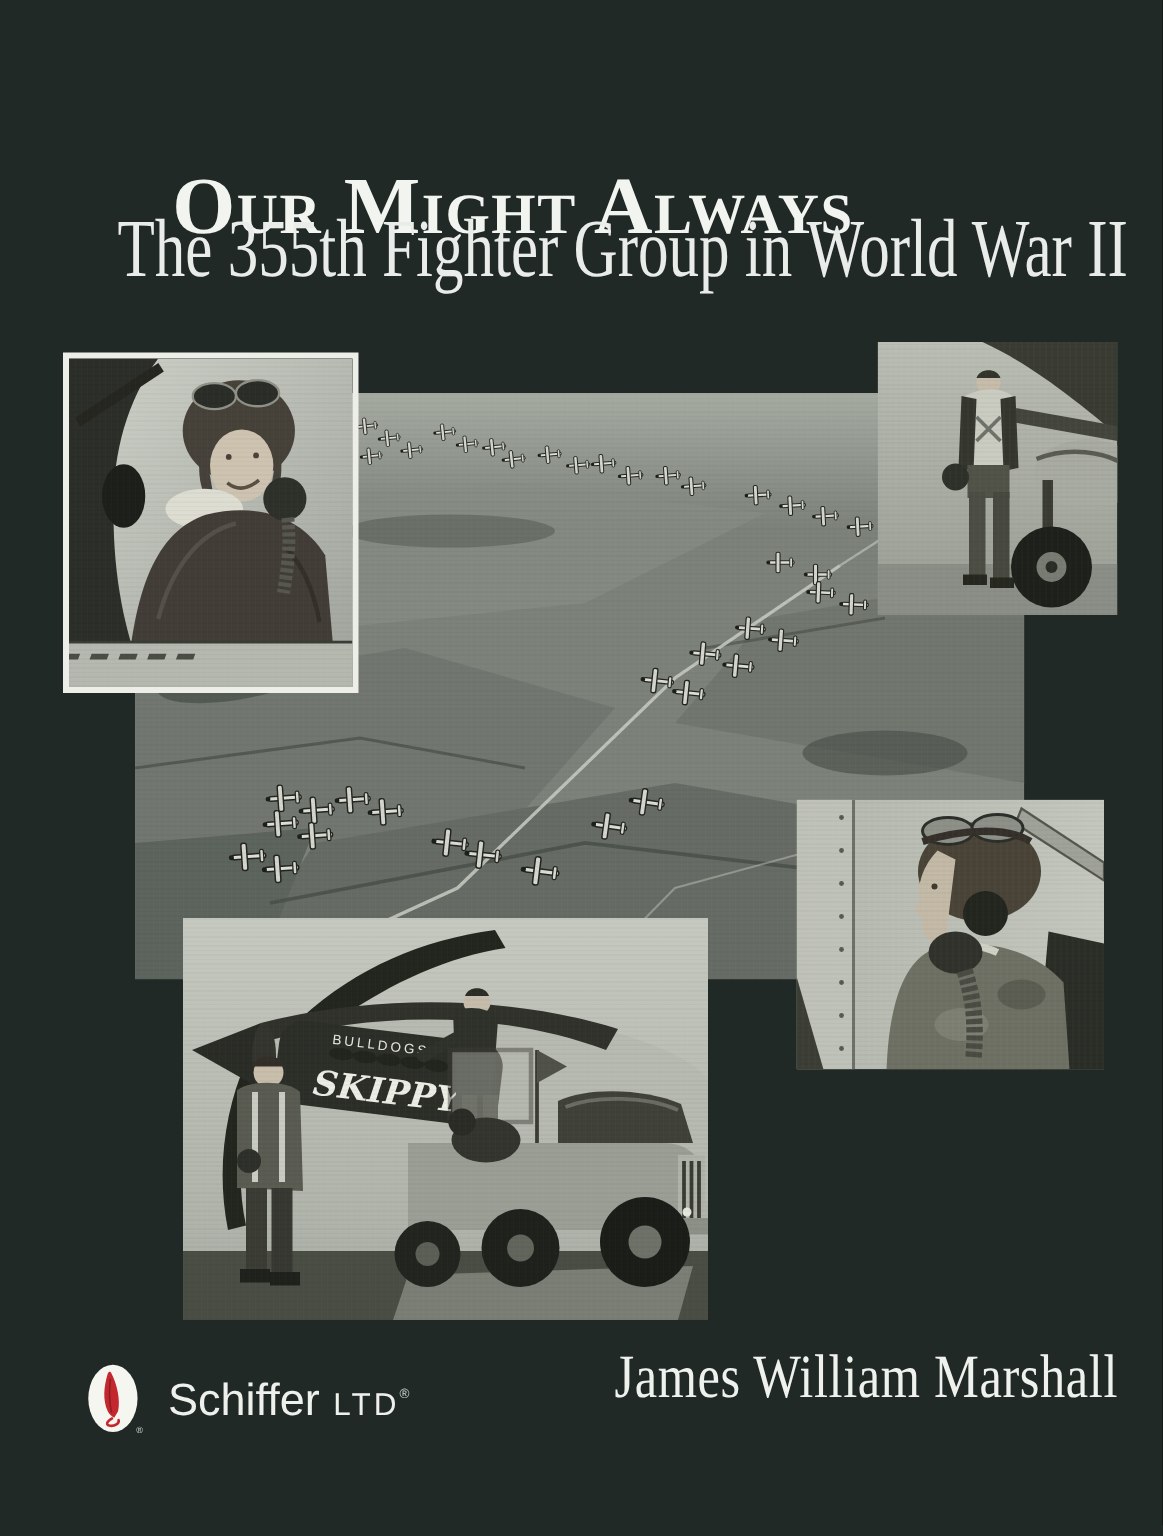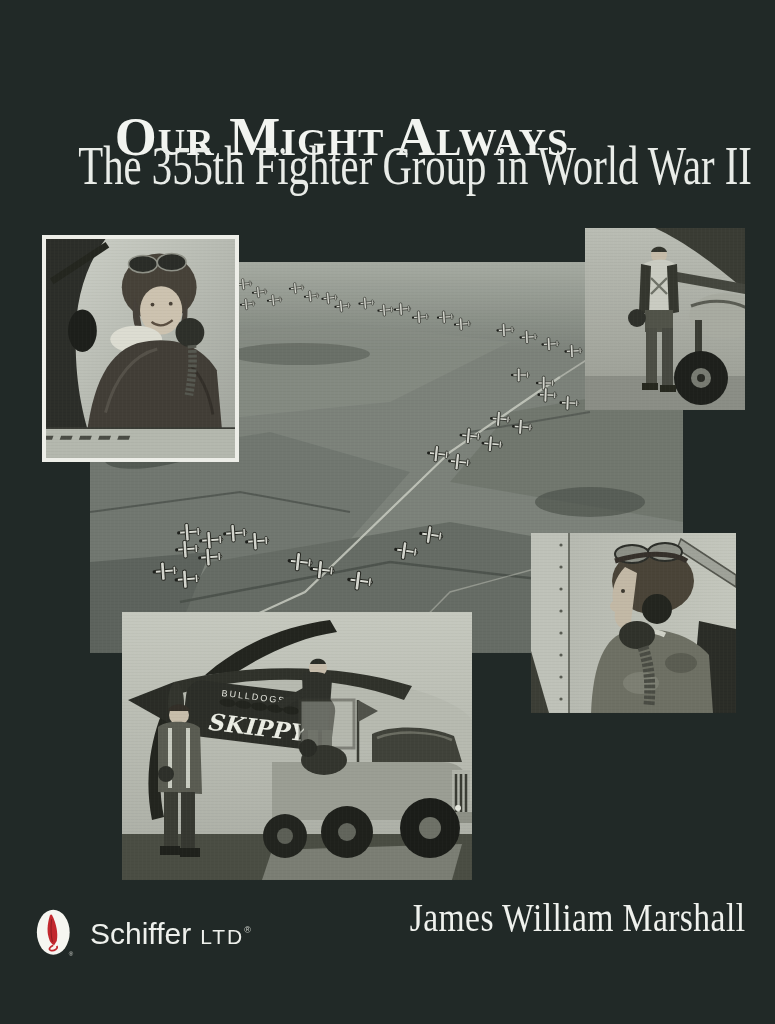--- a/index.html
+++ b/index.html
@@ -17,21 +17,21 @@
   .photo svg{display:block;width:100%;height:100%;}
   .photo::after{content:"";position:absolute;inset:0;pointer-events:none;opacity:.5;
      background:repeating-linear-gradient(0deg,rgba(0,0,0,.05) 0 1px,transparent 1px 3px),
                 repeating-linear-gradient(90deg,rgba(255,255,255,.03) 0 1px,transparent 1px 4px);}
   .ph-aerial{left:90px;top:262px;width:593px;height:391px;z-index:1;}
   .ph-cockpit{left:42px;top:235px;width:197px;height:227px;z-index:2;border:4px solid #edeee8;box-sizing:border-box;}
   .ph-gear{left:585px;top:228px;width:160px;height:182px;z-index:2;}
   .ph-portrait{left:531px;top:533px;width:205px;height:180px;z-index:3;}
   .ph-jeep{left:122px;top:612px;width:350px;height:268px;z-index:2;}
   
-  .publisher{position:absolute;left:36px;top:904px;height:60px;display:flex;align-items:center;z-index:4;}
+  .publisher{position:absolute;left:58px;top:904px;height:60px;display:flex;align-items:center;z-index:4;}
   .logo-oval{width:38px;height:54px;margin-right:16px;}
   .wordmark{font-family:"Liberation Sans","DejaVu Sans",sans-serif;color:#eef0ec;
             font-size:30px;line-height:1;white-space:nowrap;}
   .wordmark .ltd{font-size:21px;letter-spacing:2px;margin-left:9px;}
   .wordmark sup{font-size:9px;color:#cfd2cc;}
   .author{position:absolute;right:30px;top:897px;font-size:41px;line-height:1;color:#eff1ed;
           letter-spacing:.5px;white-space:nowrap;transform:scaleX(.82);transform-origin:100% 50%;z-index:4;}
   text{font-family:"Liberation Sans","DejaVu Sans",sans-serif;}
   .script-text{font-family:"DejaVu Serif","Liberation Serif",serif;font-style:italic;font-weight:bold;}
 </style>

